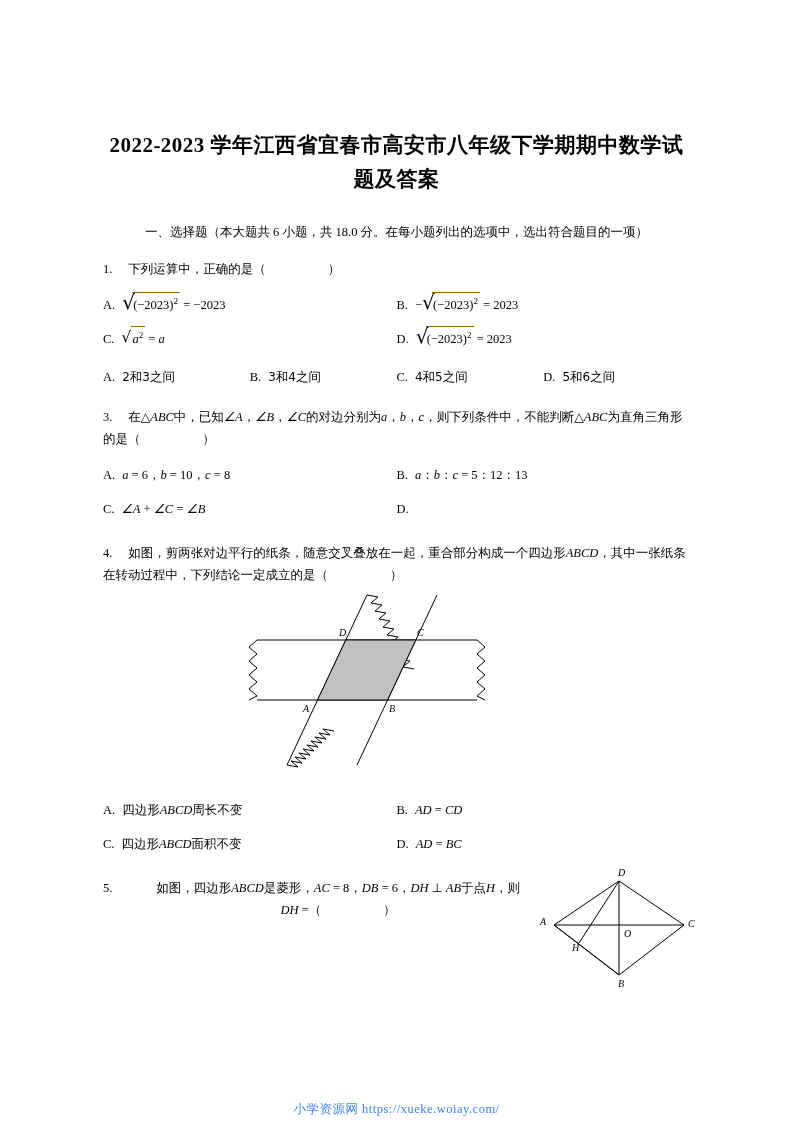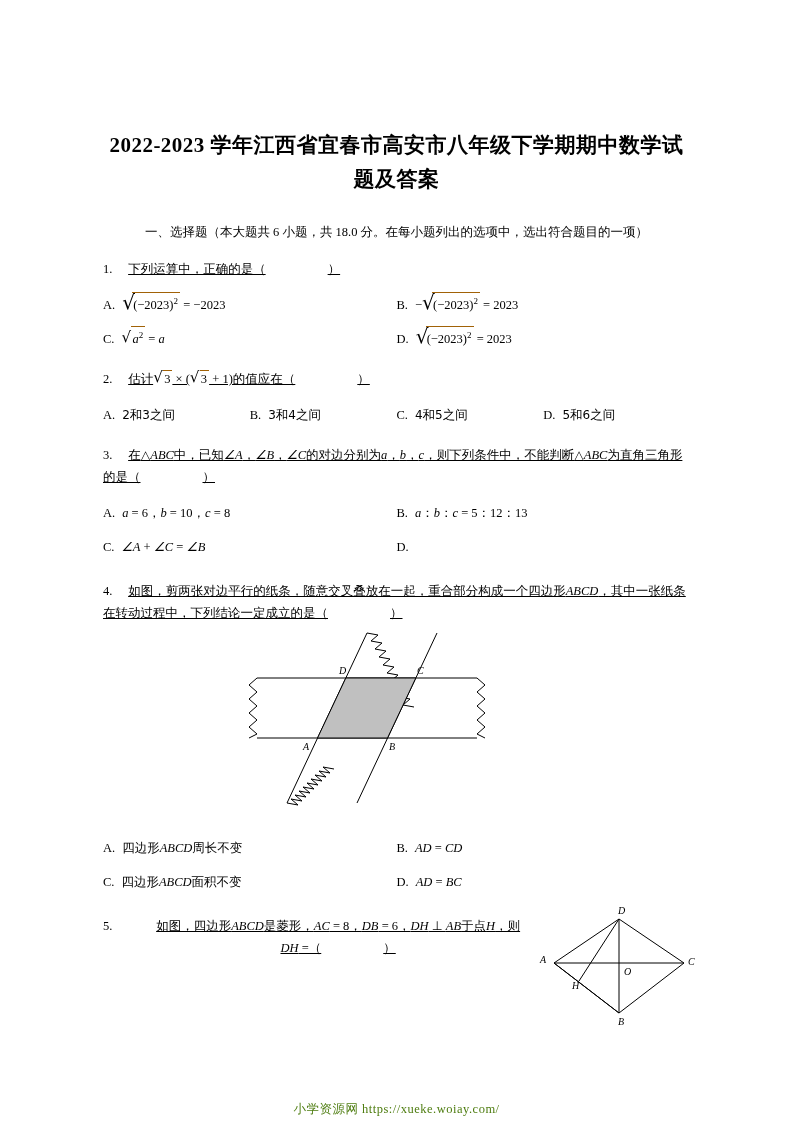--- a/index.html
+++ b/index.html
@@ -47,21 +47,20 @@
     font-size: 12.5px;
     line-height: 22px;
     position: relative;
   }
   .q-num {
     display: inline-block;
     width: 22px;
   }
   .q-body {
     display: inline;
-    text-decoration: underline;
   }
   .opts {
     margin-top: 12px;
     font-size: 12.5px;
     line-height: 26px;
   }
   .opt-row {
     display: flex;
     width: 100%;
     margin-top: 8px;
@@ -104,21 +103,21 @@
   .bigsqrt::before { font-size: 20px; top: -3px; }
 
   
   .watermark {
     position: absolute;
     left: 0;
     width: 100%;
     text-align: center;
     bottom: 36px;
     font-size: 12.5px;
-    color: #4d7c0f;
+    color: #3b82f6;
     letter-spacing: 0.5px;
   }
 
   .fig-wrap { text-align: center; margin-top: 4px; }
 
   .q5-row { position: relative; }
   .q5-fig { position: absolute; right: -14px; top: -14px; }
 
   .tri-num { font-family: "DejaVu Sans", sans-serif; font-size: 12px; }
 </style>
@@ -153,24 +152,20 @@
           <span class="opt-label">C.</span>
           <span><span class="sqrt"><span class="rad"><span class="mi">a</span><span class="sup">2</span></span></span> = <span class="mi">a</span></span>
         </div>
         <div class="opt">
           <span class="opt-label">D.</span>
           <span><span class="sqrt bigsqrt"><span class="rad">(−2023)<span class="sup">2</span></span></span> = 2023</span>
         </div>
       </div>
     </div>
 
-    <div class="q">
-      <span class="q-num">2.</span>
-      <span class="q-body">估计<span class="sqrt"><span class="rad">3</span></span> × (<span class="sqrt"><span class="rad">3</span></span> + 1)的值应在（<span class="blank"></span>）</span>
-    </div>
     <div class="opts opt-4col">
       <div class="opt-row">
         <div class="opt">
           <span class="opt-label">A.</span>
           <span><span class="tri-num">2</span>和<span class="tri-num">3</span>之间</span>
         </div>
         <div class="opt">
           <span class="opt-label">B.</span>
           <span><span class="tri-num">3</span>和<span class="tri-num">4</span>之间</span>
         </div>

